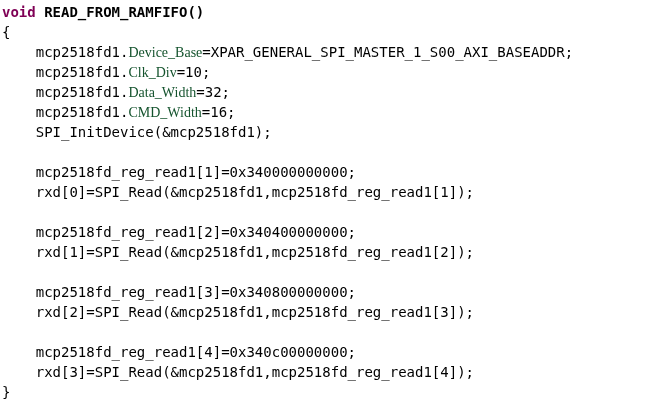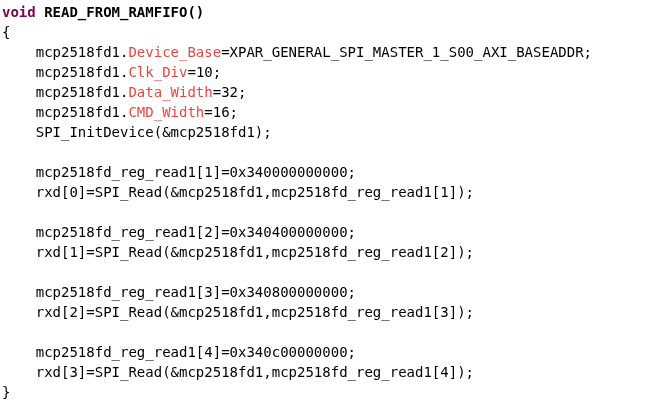--- a/index.html
+++ b/index.html
@@ -19,19 +19,19 @@
     white-space: pre;
     padding: 2px 0 0 2px;
     color: #000000;
     cursor: text;
   }
   .code-line {
     height: 20px;
   }
   .tok-keyword  { color: #7f0055; font-weight: bold; }
   .tok-function { color: #000000; font-weight: bold; }
-  .tok-field    { color: #ef4444; }
+  .tok-field    { color: #14532d; font-family: Liberation Serif, serif; }
   .tok-plain    { color: #000000; }
 </style>
 </head>
 <body>
 
 <div class="code-editor" id="editor"><div class="code-line"><span class="tok-keyword">void</span><span class="tok-function"> READ_FROM_RAMFIFO()</span></div><div class="code-line"><span class="tok-plain">{</span></div><div class="code-line"><span class="tok-plain">    mcp2518fd1.</span><span class="tok-field">Device_Base</span><span class="tok-plain">=XPAR_GENERAL_SPI_MASTER_1_S00_AXI_BASEADDR;</span></div><div class="code-line"><span class="tok-plain">    mcp2518fd1.</span><span class="tok-field">Clk_Div</span><span class="tok-plain">=10;</span></div><div class="code-line"><span class="tok-plain">    mcp2518fd1.</span><span class="tok-field">Data_Width</span><span class="tok-plain">=32;</span></div><div class="code-line"><span class="tok-plain">    mcp2518fd1.</span><span class="tok-field">CMD_Width</span><span class="tok-plain">=16;</span></div><div class="code-line"><span class="tok-plain">    SPI_InitDevice(&amp;mcp2518fd1);</span></div><div class="code-line"></div><div class="code-line"><span class="tok-plain">    mcp2518fd_reg_read1[1]=0x340000000000;</span></div><div class="code-line"><span class="tok-plain">    rxd[0]=SPI_Read(&amp;mcp2518fd1,mcp2518fd_reg_read1[1]);</span></div><div class="code-line"></div><div class="code-line"><span class="tok-plain">    mcp2518fd_reg_read1[2]=0x340400000000;</span></div><div class="code-line"><span class="tok-plain">    rxd[1]=SPI_Read(&amp;mcp2518fd1,mcp2518fd_reg_read1[2]);</span></div><div class="code-line"></div><div class="code-line"><span class="tok-plain">    mcp2518fd_reg_read1[3]=0x340800000000;</span></div><div class="code-line"><span class="tok-plain">    rxd[2]=SPI_Read(&amp;mcp2518fd1,mcp2518fd_reg_read1[3]);</span></div><div class="code-line"></div><div class="code-line"><span class="tok-plain">    mcp2518fd_reg_read1[4]=0x340c00000000;</span></div><div class="code-line"><span class="tok-plain">    rxd[3]=SPI_Read(&amp;mcp2518fd1,mcp2518fd_reg_read1[4]);</span></div><div class="code-line"><span class="tok-plain">}</span></div></div>
 
 </body></html>

